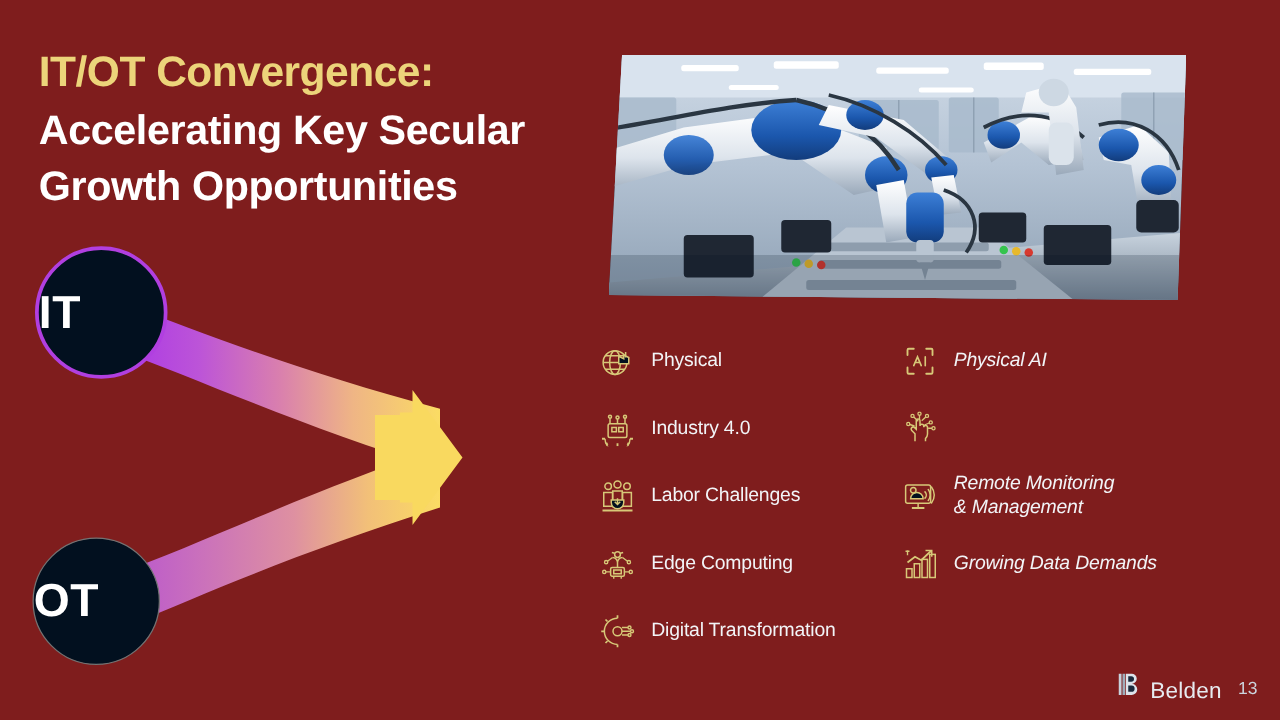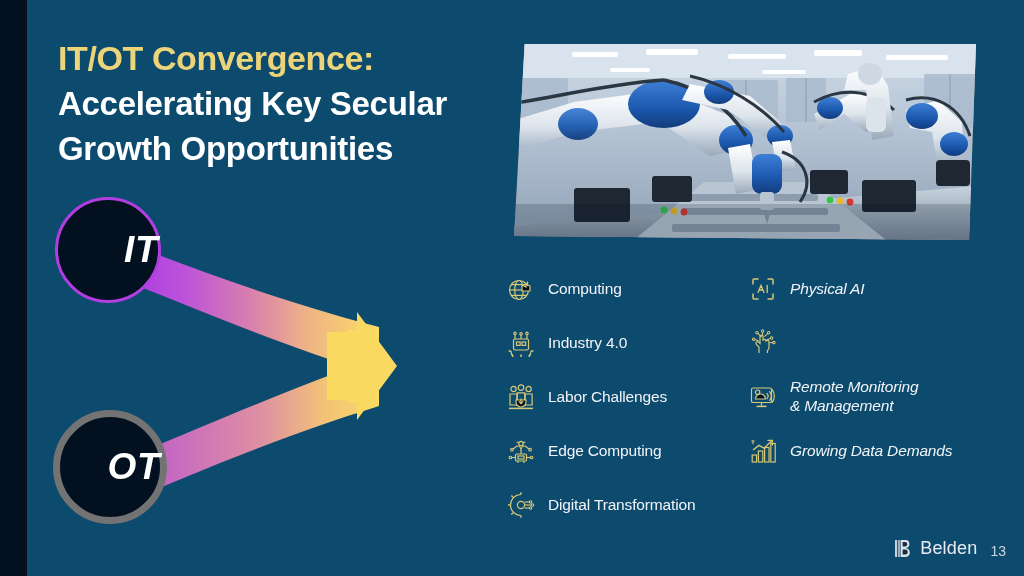--- a/index.html
+++ b/index.html
@@ -2,47 +2,46 @@
 <html><head>
 <meta charset="utf-8">
 <style>
   html,body{margin:0;padding:0;}
   body{
     width:1024px;height:576px;overflow:hidden;
     background:#02101f;
     font-family:"Liberation Sans","DejaVu Sans",sans-serif;
     position:relative;
   }
-  .slide{position:absolute;inset:0;background:#0c4a6e;margin-left:27px;}
+  .slide{position:absolute;inset:0;background:#7f1d1d;}
 
   
   .title-block{position:absolute;left:31px;top:36px;width:440px;}
   .title-line1{
     font-size:34px;font-weight:bold;color:#ecd47a;
     letter-spacing:-0.4px;line-height:1.32;
   }
   .title-rest{
     font-size:33px;font-weight:700;color:#ffffff;
     letter-spacing:-0.3px;line-height:1.33;margin-top:1px;
   }
 
   
   .arrow-svg{position:absolute;left:0;top:170px;width:470px;height:360px;}
 
   
   .node{
     position:absolute;border-radius:50%;
-    display:flex;align-items:center;justify-content:flex-end;
+    display:flex;align-items:center;justify-content:flex-start;
     background:#02101f;
     font-weight:bold;color:#ffffff;
     letter-spacing:0.5px;
-    font-style:italic;
   }
   .node-it{left:28px;top:197px;width:100px;height:100px;border:3px solid #b13fe0;font-size:37px;}
-  .node-ot{left:26px;top:410px;width:100px;height:100px;border:7px solid #737373;font-size:37px;}
+  .node-ot{left:26px;top:430px;width:100px;height:100px;border:1px solid #737373;font-size:37px;}
 
   
   .photo-wrap{
     position:absolute;left:487px;top:44px;width:462px;height:196px;
     overflow:hidden;
     clip-path:polygon(2.3% 0%, 100% 0%, 98.5% 100%, 0% 98%);
   }
   .photo{position:absolute;inset:0;overflow:hidden;background:#24313f;}
   .photo svg{display:block;width:100%;height:100%;}
 
@@ -61,21 +60,21 @@
   }
   .item-ico svg{display:block;}
   .item-label{
     color:#f2f4f7;font-size:15.5px;line-height:1.21;
     letter-spacing:-0.15px;white-space:pre-line;
   }
   .item-tall{height:54px;}
 
   
   .footer{position:absolute;right:18px;bottom:13px;display:flex;align-items:center;gap:13px;}
-  .brand{display:flex;align-items:flex-start;gap:7px;}
+  .brand{display:flex;align-items:flex-end;gap:7px;}
   .brand-name{color:#e7ebf0;font-size:18px;letter-spacing:0.2px;}
   .page-num{color:#cdd5de;font-size:14px;}
 </style>
 </head>
 <body>
 
 <div class="slide">
 
   <div class="title-block">
     <div class="title-line1">IT/OT Convergence:</div>
@@ -248,21 +247,21 @@
           <svg width="28" height="28" viewBox="0 0 28 28" fill="none" stroke="#d7c878" stroke-width="1.2">
             <circle cx="12" cy="15" r="9.5"></circle>
             <ellipse cx="12" cy="15" rx="4.3" ry="9.5"></ellipse>
             <line x1="2.6" y1="15" x2="21.4" y2="15"></line>
             <line x1="4" y1="9.6" x2="20" y2="9.6"></line>
             <line x1="4" y1="20.4" x2="20" y2="20.4"></line>
             <path d="M15 16 v-6 l4 2 v-3 l4 2 v5 z" fill="#02101f"></path>
             <line x1="20.5" y1="6.5" x2="20.5" y2="11"></line>
           </svg>
         </span>
-        <span class="item-label">Computing</span>
+        <span class="item-label">Physical</span>
       </div>
 
       <div class="item">
         <span class="item-ico">
           <svg width="28" height="28" viewBox="0 0 28 28" fill="none" stroke="#d7c878" stroke-width="1.2">
             <path d="M4 22 a10 10 0 0 0 20 0"></path>
             <g stroke-width="1.5">
               <line x1="4" y1="22" x2="1.6" y2="22"></line>
                 <line x1="24" y1="22" x2="26.4" y2="22"></line>
               <line x1="6" y1="27" x2="5" y2="25.2"></line>

